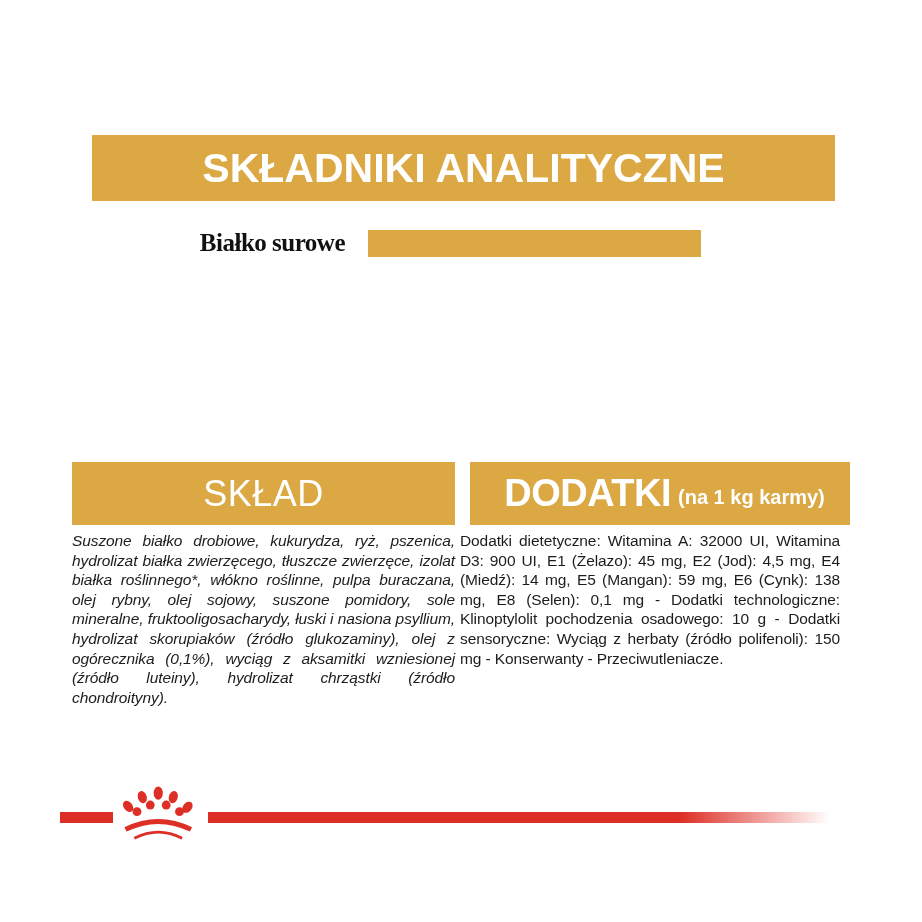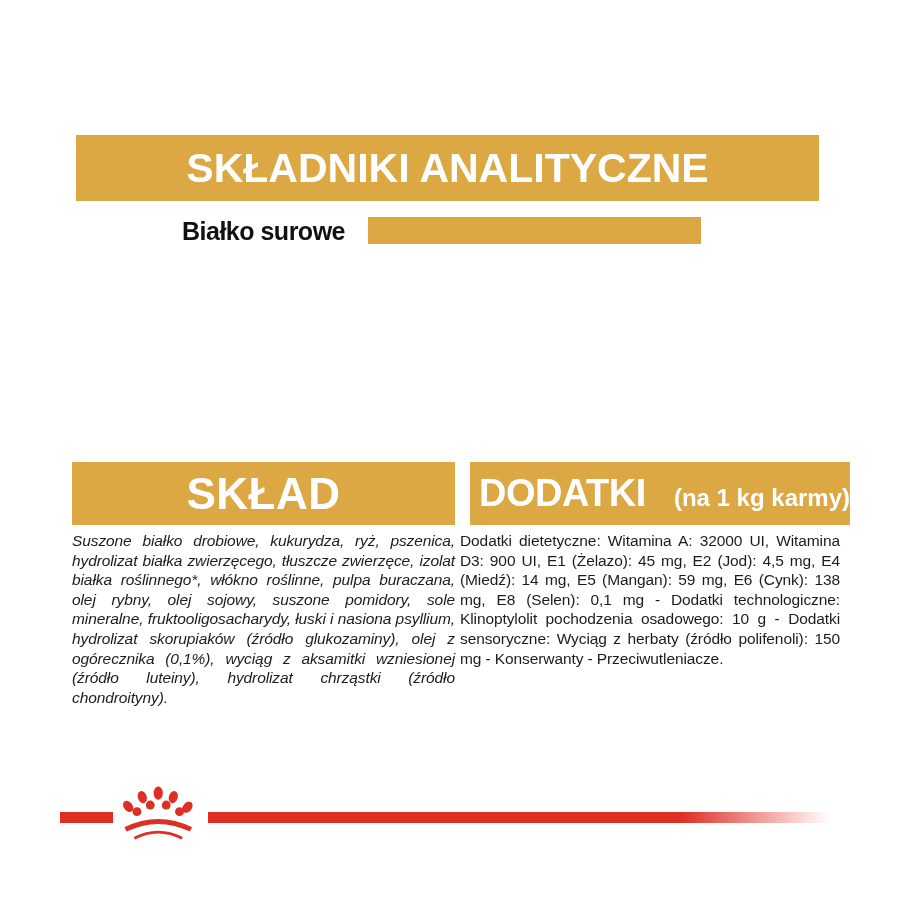--- a/index.html
+++ b/index.html
@@ -9,55 +9,55 @@
     --banner-text: #FFFFFF;
     --bg: #FFFFFF;
   }
   * { margin: 0; padding: 0; box-sizing: border-box; }
   html, body { width: 922px; height: 922px; background: var(--bg); }
   body { font-family: "Liberation Sans", sans-serif; color: var(--ink); }
   .page { position: relative; width: 922px; height: 922px; background: var(--bg); overflow: hidden; }
 
   
   .header-banner {
-    position: absolute; left: 76px; top: 135px; width: 743px; height: 66px;
+    position: absolute; left: 92px; top: 135px; width: 743px; height: 66px;
     background: var(--gold);
     display: flex; align-items: center; justify-content: center;
   }
   .header-banner .title {
     color: var(--banner-text); font-weight: bold; font-size: 41px;
     letter-spacing: 0px; white-space: nowrap;
   }
 
   
   .chart { position: absolute; left: 0; top: 217px; width: 922px; }
-  .chart-row { display: flex; align-items: flex-start; height: 52px; }
+  .chart-row { display: flex; align-items: center; height: 52px; font-family: Liberation Serif, serif; }
   .chart-label {
     width: 345px; text-align: right; font-weight: bold; font-size: 25px;
     letter-spacing: -0.5px; padding-right: 0; color: #111; white-space: nowrap;
     flex: 0 0 345px;
   }
   .chart-bar {
     height: 27px; background: var(--gold); margin-left: 23px; flex: 0 0 auto;
   }
   .chart-value {
     font-weight: bold; font-size: 40px; margin-left: 13px; color: #111;
     letter-spacing: -1px; white-space: nowrap;
   }
 
   
   .section-banner {
     position: absolute; top: 462px; height: 63px; background: var(--gold);
     color: var(--banner-text); display: flex; align-items: center;
   }
   .sklad-banner { left: 72px; width: 383px; justify-content: center; }
-  .sklad-banner .section-title { font-weight: bold; font-size: 44px; letter-spacing: 0.5px; }
-  .dodatki-banner { left: 470px; width: 380px; padding-left: 9px; justify-content: space-between; }
+  .sklad-banner .section-title { font-weight: normal; font-size: 36px; letter-spacing: 0.5px; }
+  .dodatki-banner { left: 470px; width: 380px; padding-left: 9px; justify-content: center; }
   .dodatki-banner .section-title { font-weight: bold; font-size: 38px; letter-spacing: -0.5px; white-space: nowrap; }
-  .dodatki-banner .section-subtitle { font-weight: bold; font-size: 24px; margin-left: 7px; white-space: nowrap; padding-top: 8px; }
+  .dodatki-banner .section-subtitle { font-weight: bold; font-size: 20px; margin-left: 7px; white-space: nowrap; padding-top: 8px; }
 
   
   .text-col {
     position: absolute; top: 531px; font-size: 15.5px; line-height: 19.6px;
     text-align: justify; color: var(--ink); letter-spacing: -0.1px;
   }
   .sklad-text { left: 72px; width: 383px; font-style: italic; }
   .dodatki-text { left: 460px; width: 380px; }
   .footnote { font-size: 15px; line-height: 19.6px; text-align: justify; }
 

